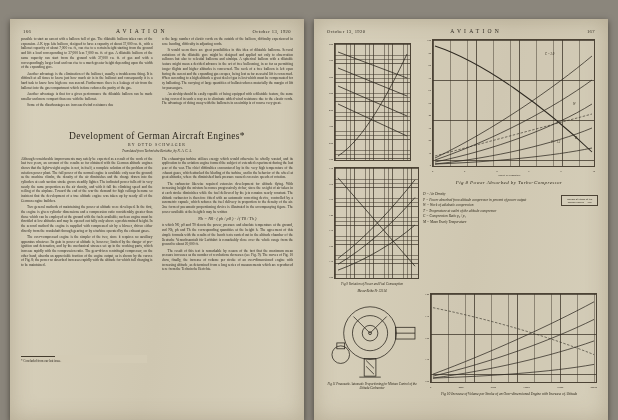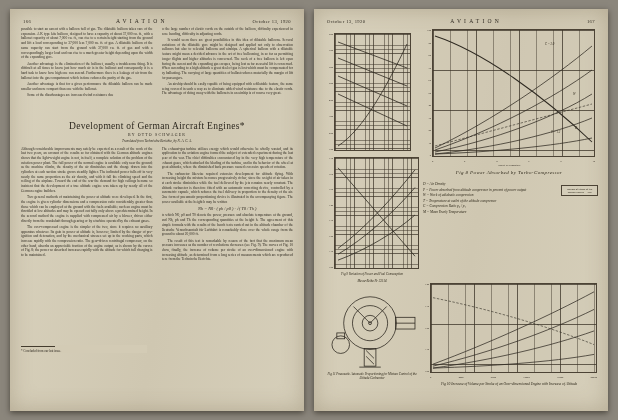--- a/index.html
+++ b/index.html
@@ -1,17 +1,17 @@
 <!DOCTYPE html>
 <html><head>
 <meta charset="utf-8">
 <style>
   html,body{margin:0;padding:0;}
   body{width:618px;height:420px;overflow:hidden;background:#8b867c;font-family:"Liberation Serif",serif;}
-  .spread{display:flex;gap:10px;padding:9px 10px;box-sizing:border-box;width:618px;height:420px;}
+  .spread{display:flex;gap:10px;padding:19px 10px;box-sizing:border-box;width:618px;height:420px;}
   .page{width:294px;height:402px;box-sizing:border-box;padding:8px 11px;position:relative;overflow:hidden;
         color:#2e2920;background:linear-gradient(100deg,#d9d2bd 0%,#cfc7b1 55%,#d6cfba 100%);
         box-shadow:0 2px 6px rgba(20,15,8,.55), inset 0 0 22px rgba(96,80,52,.28);}
   .pghead{display:flex;justify-content:space-between;align-items:baseline;font-size:4.6px;letter-spacing:.4px;padding:1px 2px 3px 2px;}
   .masthead{font-size:5.6px;letter-spacing:3.2px;}
   .cols{display:flex;gap:9px;}
   .col{flex:1;text-align:justify;font-size:3.55px;line-height:1.33;overflow:hidden;}
   .col p{margin:0 0 1.6px 0;text-indent:6px;}
   .col p.ni{text-indent:0;}
   .intro .col{height:88px;}

